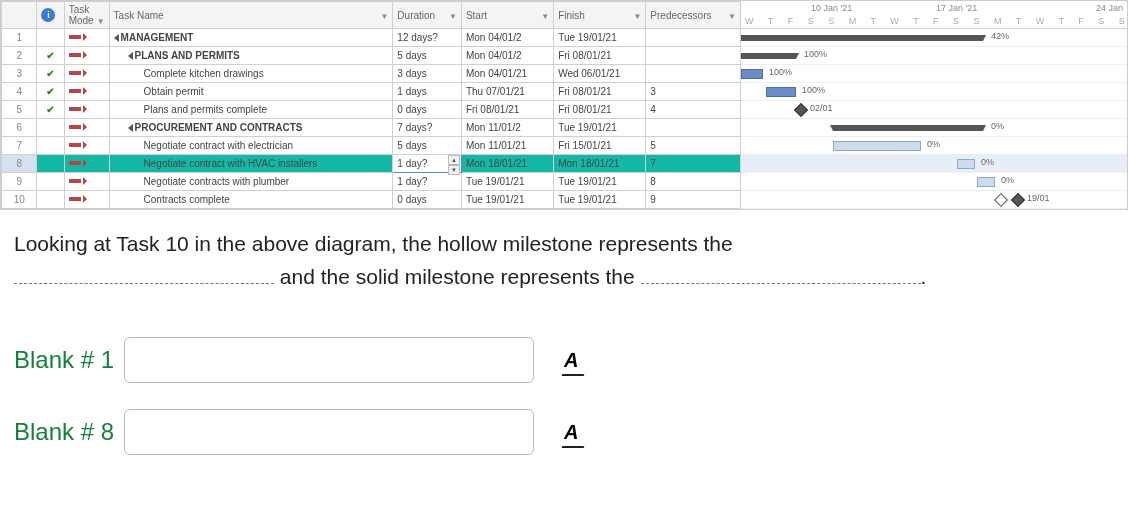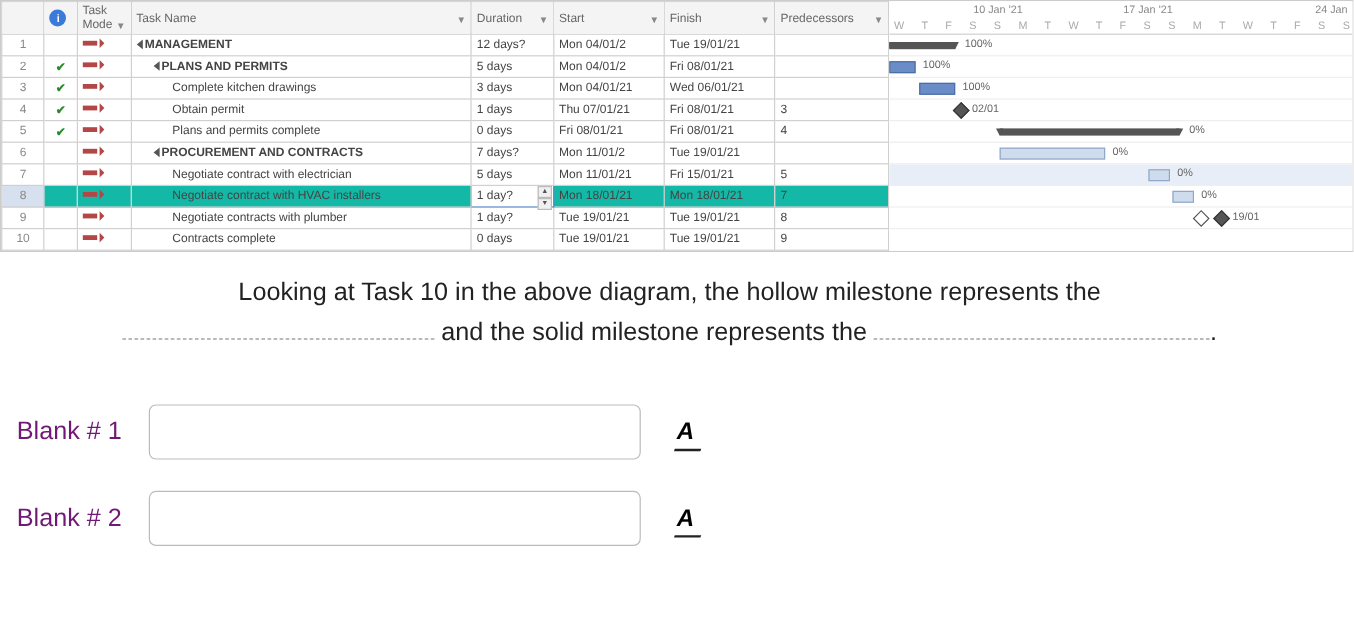--- a/index.html
+++ b/index.html
@@ -56,26 +56,26 @@
   .bar.sum { background:#555; height:6px; top:6px;}
   .bar.sum::before,.bar.sum::after { content:""; position:absolute; top:0; width:0; height:0; border-top:6px solid #555; }
   .bar.sum::before{ left:-3px; border-left:3px solid transparent; border-right:3px solid transparent;}
   .bar.sum::after{ right:-3px; border-left:3px solid transparent; border-right:3px solid transparent;}
   .pct { position:absolute; font-size:9px; color:#666; top:2px; white-space:nowrap;}
   .milestone { position:absolute; top:4px; width:10px; height:10px; transform:rotate(45deg); }
   .milestone.solid { background:#555; border:1px solid #333;}
   .milestone.hollow { background:#fff; border:1px solid #555;}
   .corner-date { position:absolute; right:4px; top:0; font-size:9px; color:#888; }
 
-  .question { padding: 18px 26px 4px 14px; font-size: 21px; line-height:1.55; color:#222;text-align:center; }
+  .question { padding: 18px 26px 4px 14px; font-size: 21px; line-height:1.55; color:#222; }
   .blank-line { display:inline-block; border-bottom:1px dashed #777; height:4px; vertical-align:baseline;}
   
   .answers { padding: 40px 14px 20px 14px; }
   .ans-row { display:flex; align-items:center; margin-bottom:26px; }
-  .ans-label { font-size:21px; color:#701a75; width:110px; }
+  .ans-label { font-size:24px; color:#15803d; width:110px; }
   .ans-input { width:410px; height:46px; border:1px solid #bbb; border-radius:6px; font-size:16px; padding:0 10px; }
   .ans-icon { margin-left:30px; font-size:20px; font-weight:bold; font-style:italic; position:relative; }
   .ans-icon::after { content:""; position:absolute; left:-2px; bottom:-4px; width:22px; height:2px; background:#222; transform:skewX(-20deg);}
 </style>
 </head>
 <body>
 
 <div class="gantt-wrap">
   <div class="left-panel">
     <table class="grid">
@@ -201,20 +201,24 @@
 
   <div class="right-panel">
     <div class="time-header">
       <span class="week" style="left:70px">10 Jan '21</span>
       <span class="week" style="left:195px">17 Jan '21</span>
       <span class="week corner-date">24 Jan</span>
       <div class="days">W T F S S M T W T F S S M T W T F S S M</div>
     </div>
     <div class="chart-body" id="chart-body">
         <div class="chart-row">
+          <div class="bar sum" style="left:0px;width:242px"></div>
+           <div class="pct" style="left:250px">42%</div>
+        </div>
+        <div class="chart-row">
           <div class="bar sum" style="left:0px;width:55px"></div>
            <div class="pct" style="left:63px">100%</div>
         </div>
         <div class="chart-row">
           <div class="bar done" style="left:0px;width:22px"></div>
            <div class="pct" style="left:28px">100%</div>
         </div>
         <div class="chart-row">
           <div class="bar done" style="left:25px;width:30px"></div>
            <div class="pct" style="left:61px">100%</div>
@@ -255,17 +259,17 @@
   <span class="blank-line" style="width:280px"></span>.
 </div>
 
 <div class="answers">
   <div class="ans-row">
     <div class="ans-label">Blank # 1</div>
     <input class="ans-input" value="" style="">
     <span class="ans-icon">A</span>
   </div>
   <div class="ans-row">
-    <div class="ans-label">Blank # 2</div>
+    <div class="ans-label">Blank # 8</div>
     <input class="ans-input" value="" style="">
     <span class="ans-icon">A</span>
   </div>
 </div>
 
 </body></html>

